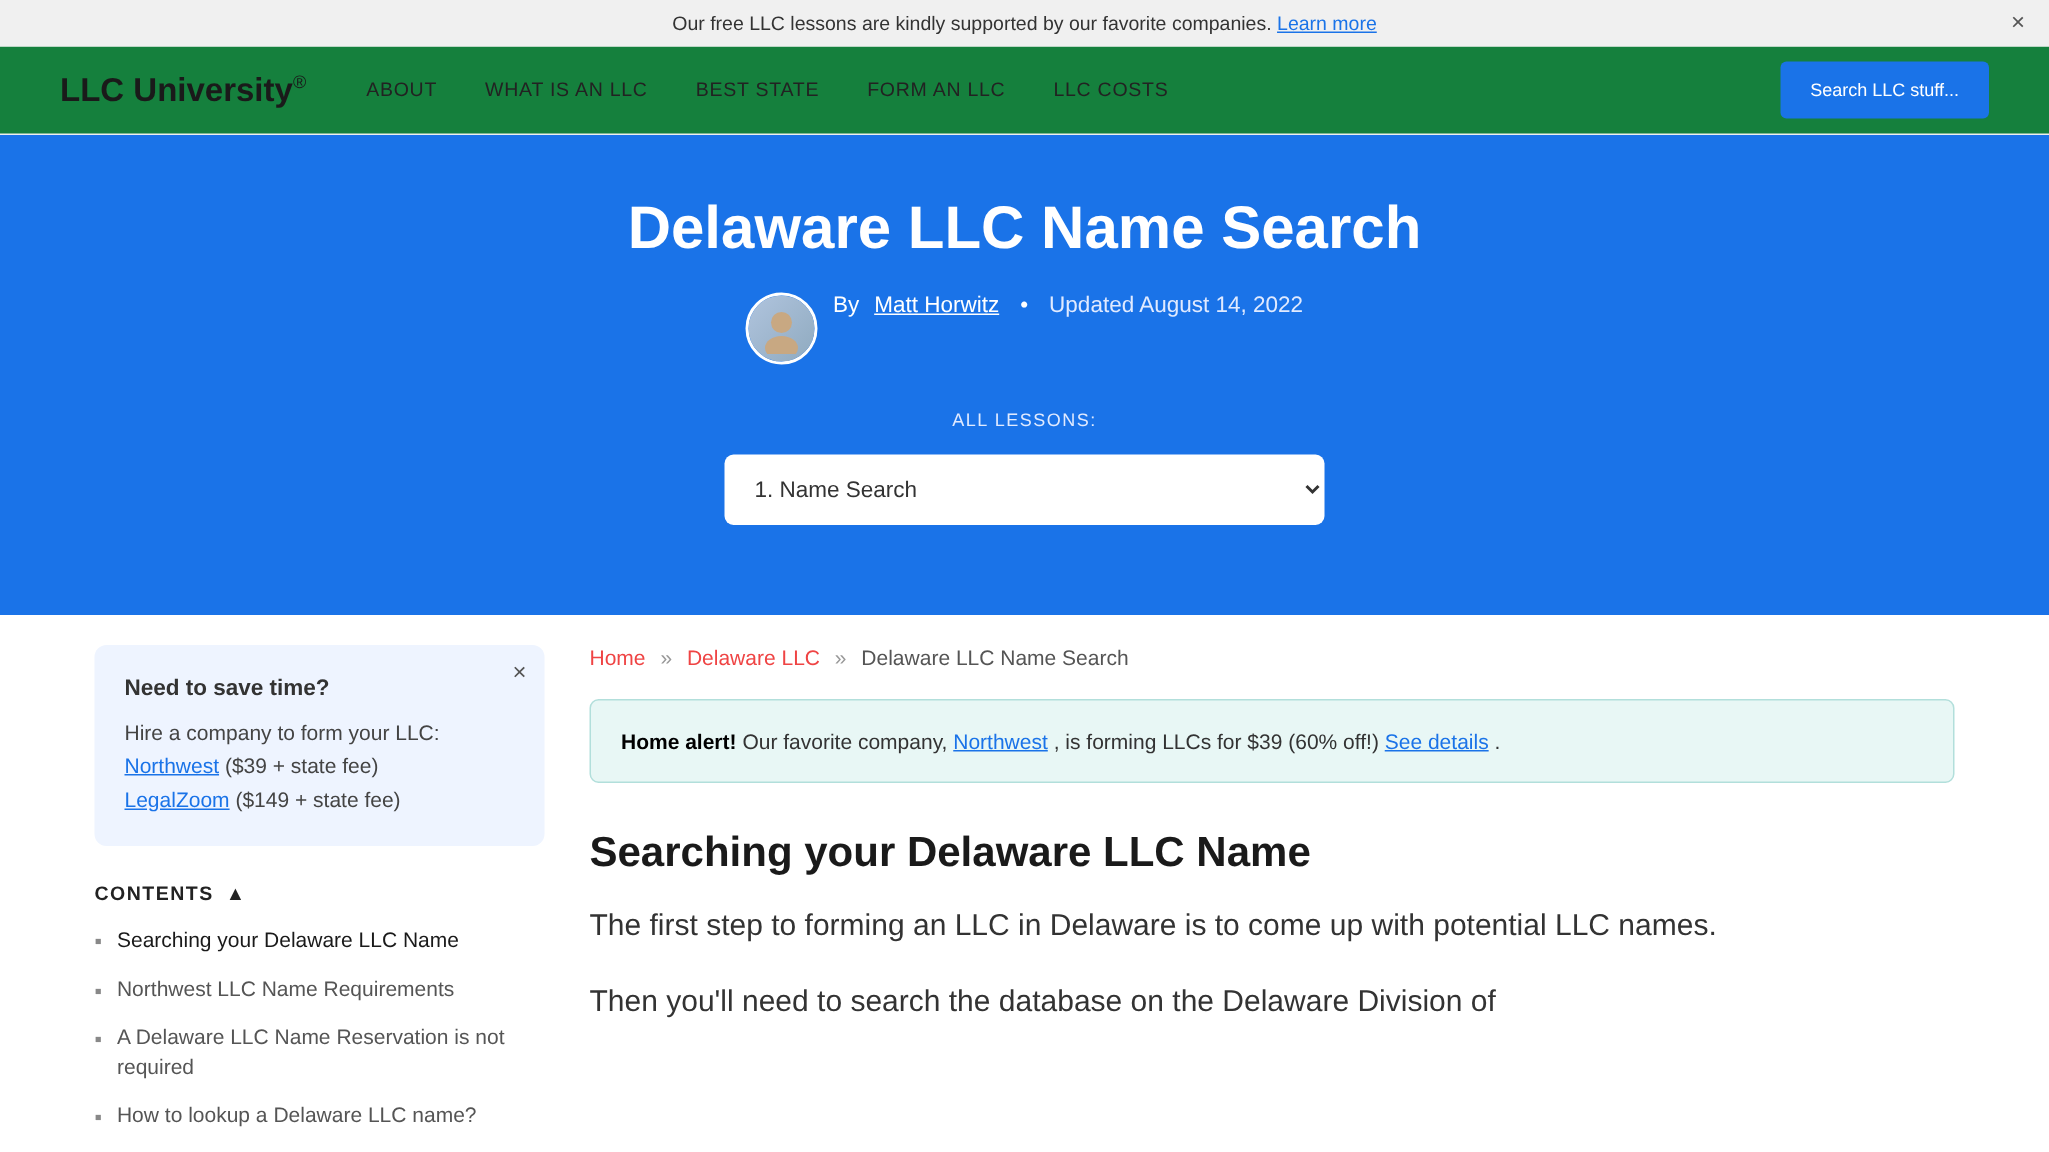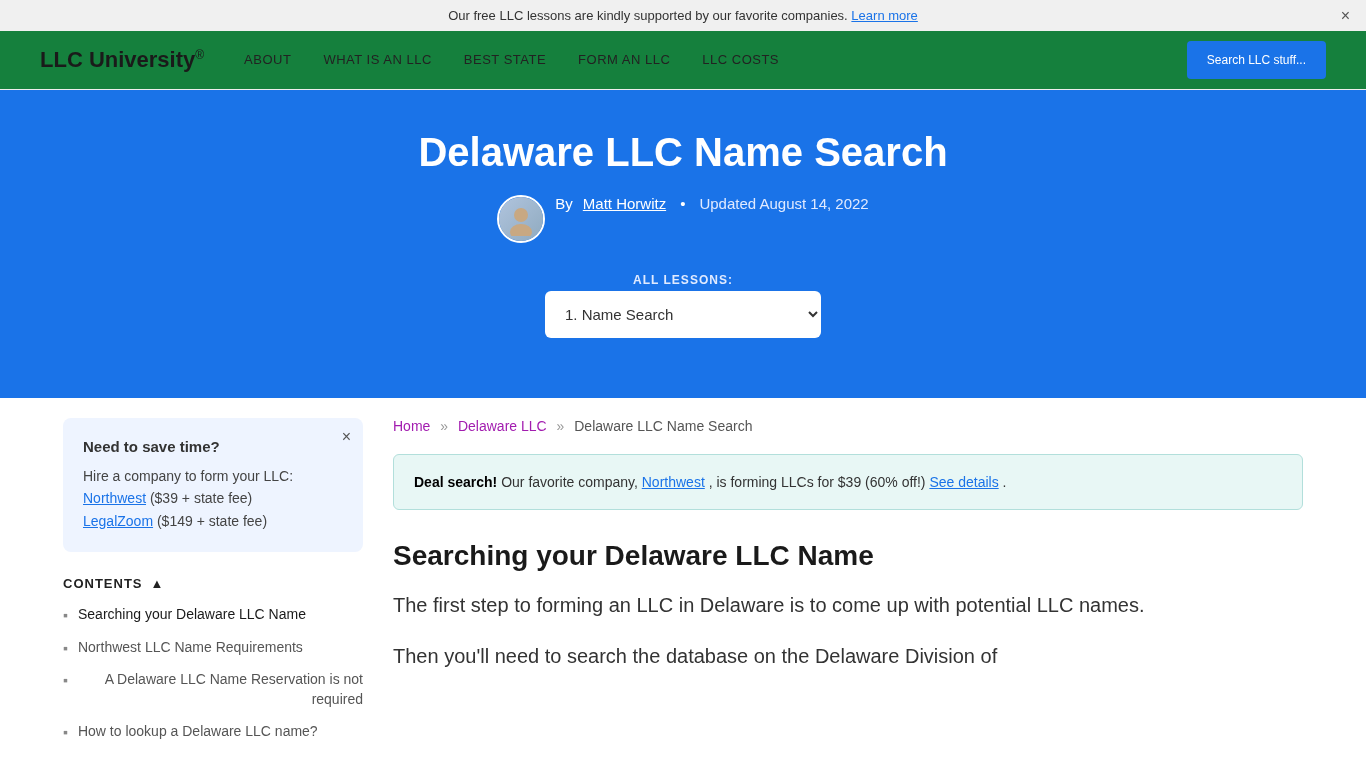--- a/index.html
+++ b/index.html
@@ -107,27 +107,27 @@
       justify-content: center;
       font-size: 18px;
       color: #fff;
     }
     .hero-author a { color: #fff; text-decoration: underline; }
     .hero-author .dot { margin: 0 4px; }
     .hero-author .updated { color: #e0eaff; }
 
     .all-lessons-label {
       font-size: 12px;
-      font-weight: 700;
+      font-weight: 400;
       letter-spacing: 1px;
       color: #e0eaff;
-      margin-bottom: 4px;
+      margin-bottom: 16px;
     }
     .lessons-select {
-      width: 276px;
+      width: 400px;
       padding: 14px 16px;
       font-size: 15px;
       border-radius: 6px;
       border: none;
       background: #fff;
       color: #333;
       cursor: pointer;
       appearance: auto;
     }
 
@@ -167,21 +167,21 @@
       font-weight: 700;
       margin-bottom: 10px;
     }
     .save-time-box p {
       font-size: 14px;
       color: #444;
       line-height: 1.6;
     }
     .save-time-box a { color: #1a73e8; text-decoration: underline; }
 
-    .contents-box { margin-top: 8px; text-align: right; }
+    .contents-box { margin-top: 8px; }
     .contents-header {
       display: flex;
       align-items: center;
       gap: 8px;
       font-size: 13px;
       font-weight: 800;
       letter-spacing: 1px;
       color: #222;
       text-transform: uppercase;
       margin-bottom: 14px;
@@ -211,21 +211,21 @@
     
     .article {
       flex: 1;
       min-width: 0;
     }
     .breadcrumb {
       font-size: 14px;
       color: #555;
       margin-bottom: 20px;
     }
-    .breadcrumb a { color: #a21caf; text-decoration: none; }
+    .breadcrumb a { color: #ef4444; text-decoration: none; }
     .breadcrumb .sep { margin: 0 6px; color: #999; }
 
     .deal-alert-box {
       background: #e8f7f5;
       border: 1px solid #b2dfdb;
       border-radius: 6px;
       padding: 16px 20px;
       margin-bottom: 30px;
       font-size: 14px;
       color: #333;
@@ -337,21 +337,21 @@
 
     <div class="breadcrumb">
       <a href="#">Home</a>
       <span class="sep">»</span>
       <a href="#">Delaware LLC</a>
       <span class="sep">»</span>
       <span>Delaware LLC Name Search</span>
     </div>
 
     <div class="deal-alert-box">
-      <strong>Deal search!</strong>
+      <strong>Home alert!</strong>
       <span>Our favorite company,</span>
       <a href="#">Northwest</a>
       <span>, is forming LLCs for $39 (60% off!)</span>
       <a href="#">See details</a>
       <span>.</span>
     </div>
 
     <h2>Searching your Delaware LLC Name</h2>
     <p>The first step to forming an LLC in Delaware is to come up with potential LLC names.</p>
     <p>Then you'll need to search the database on the Delaware Division of</p>

